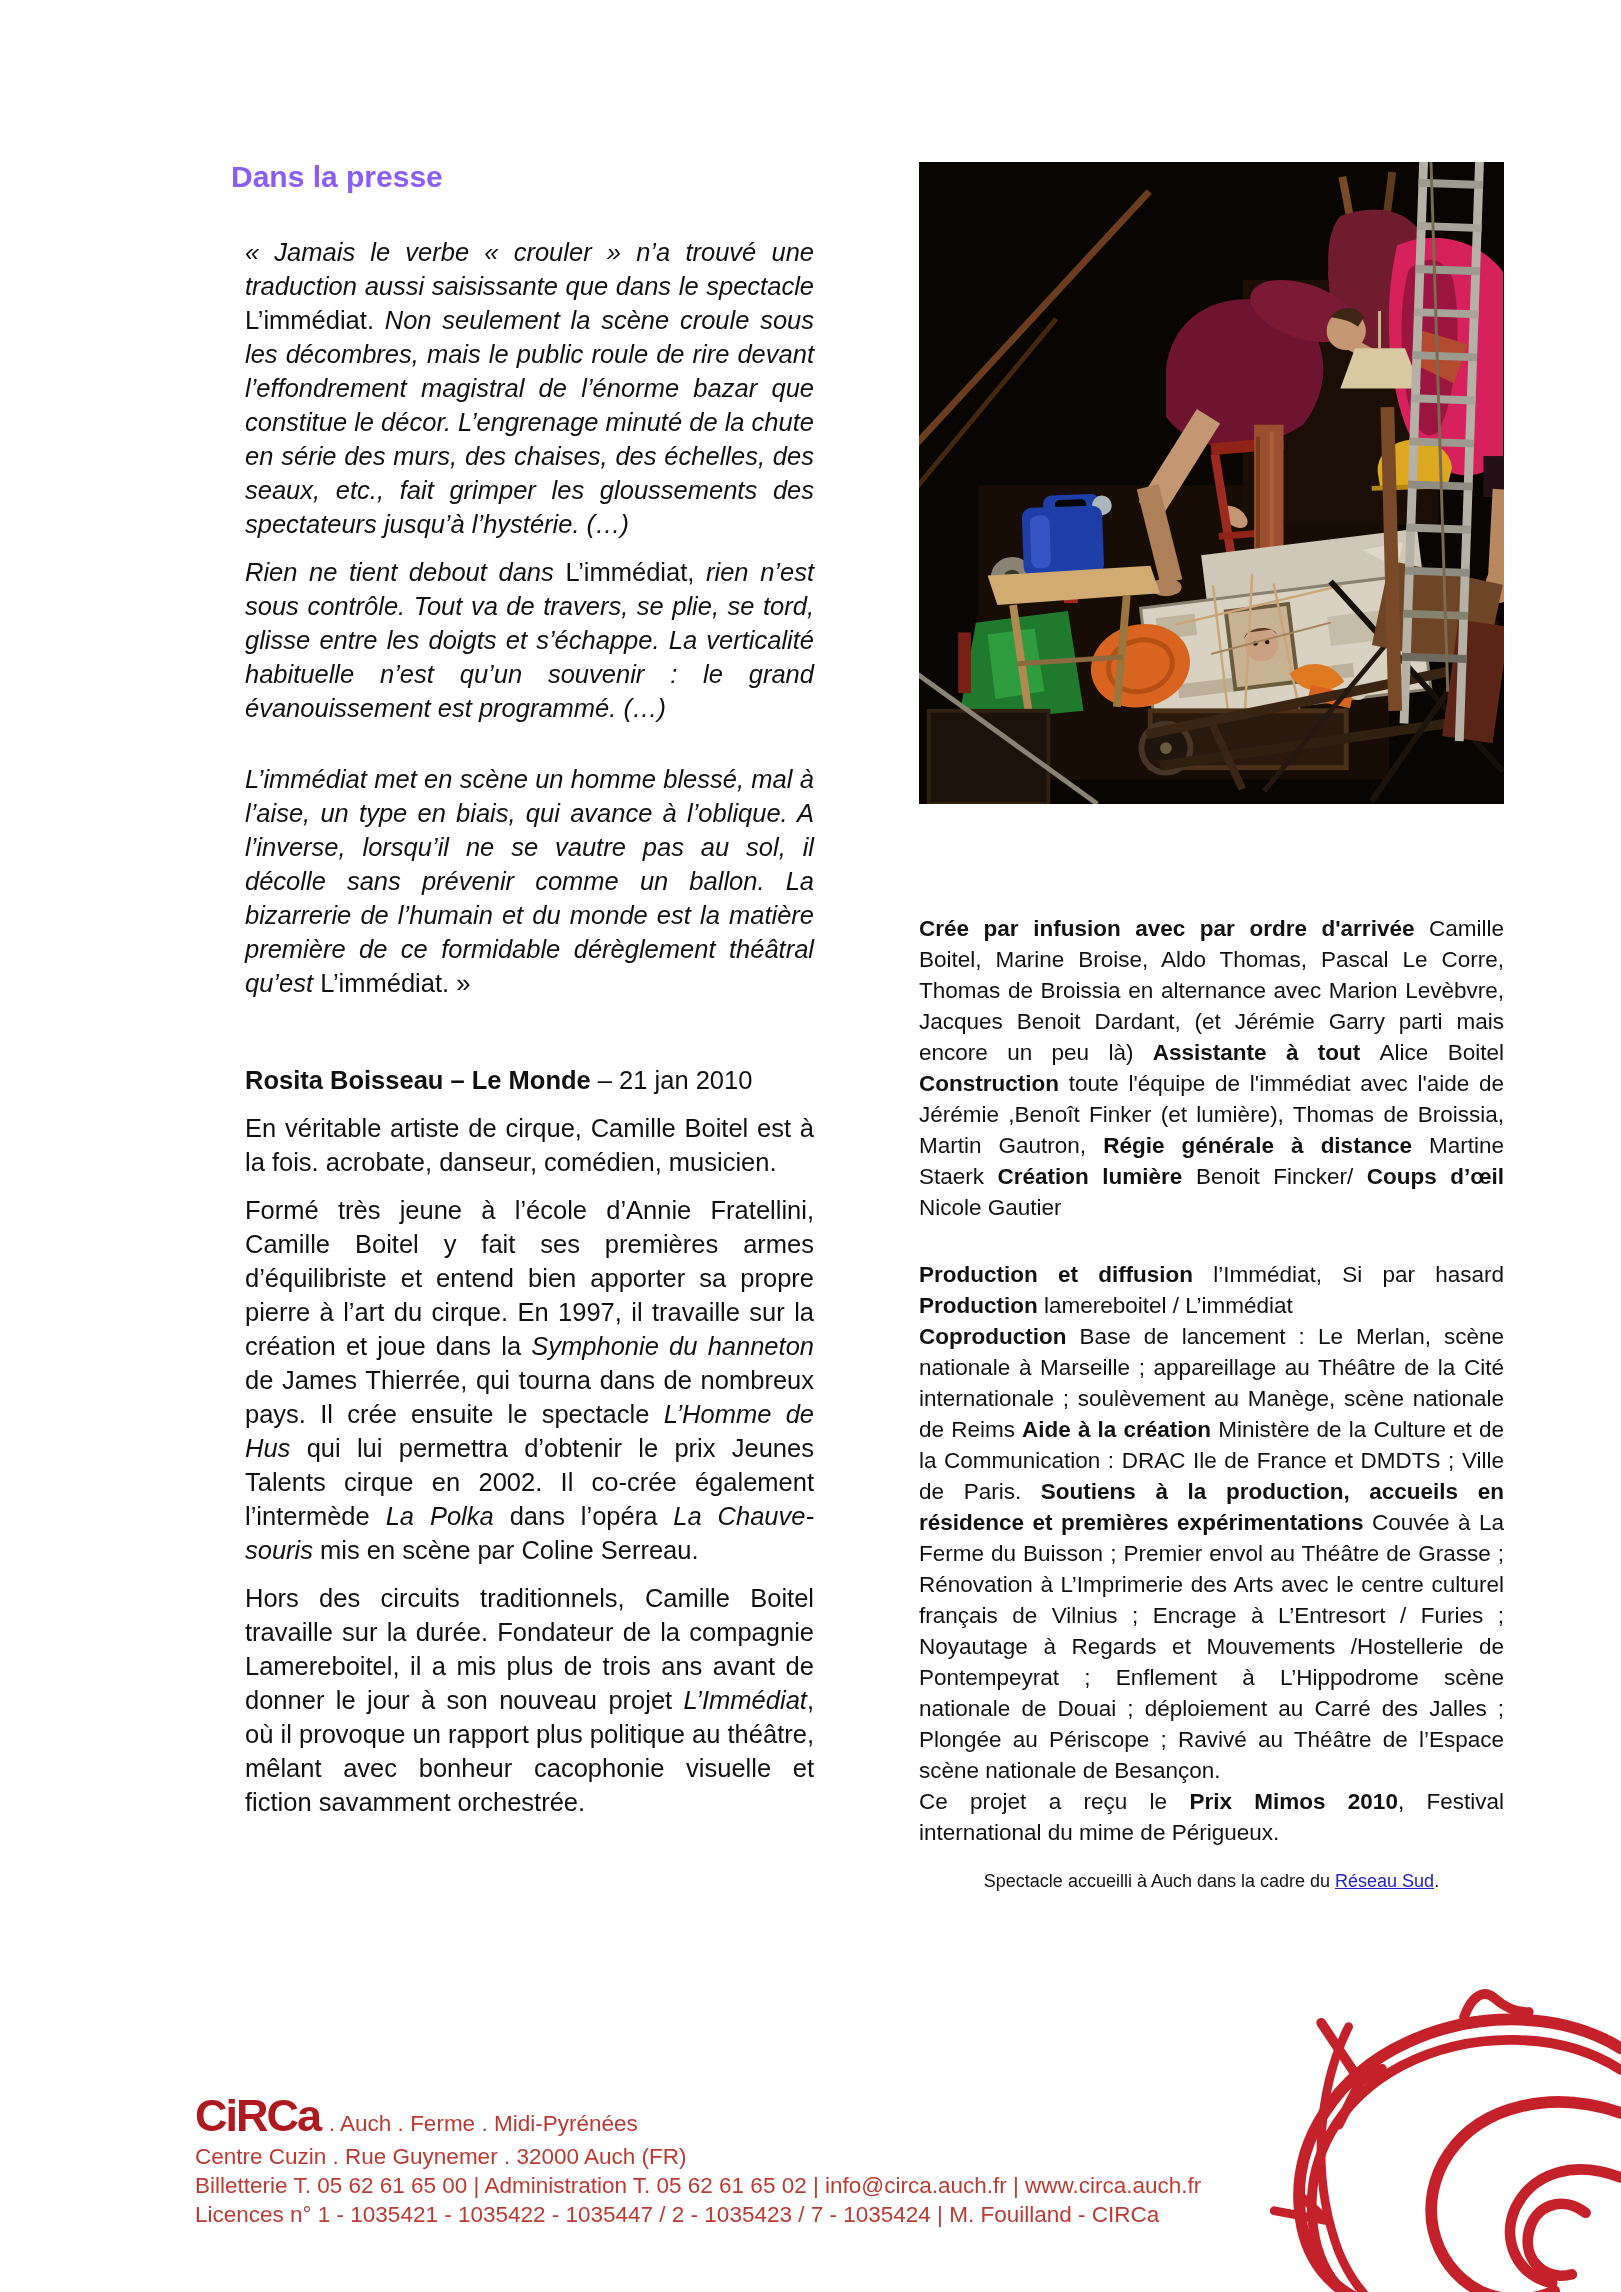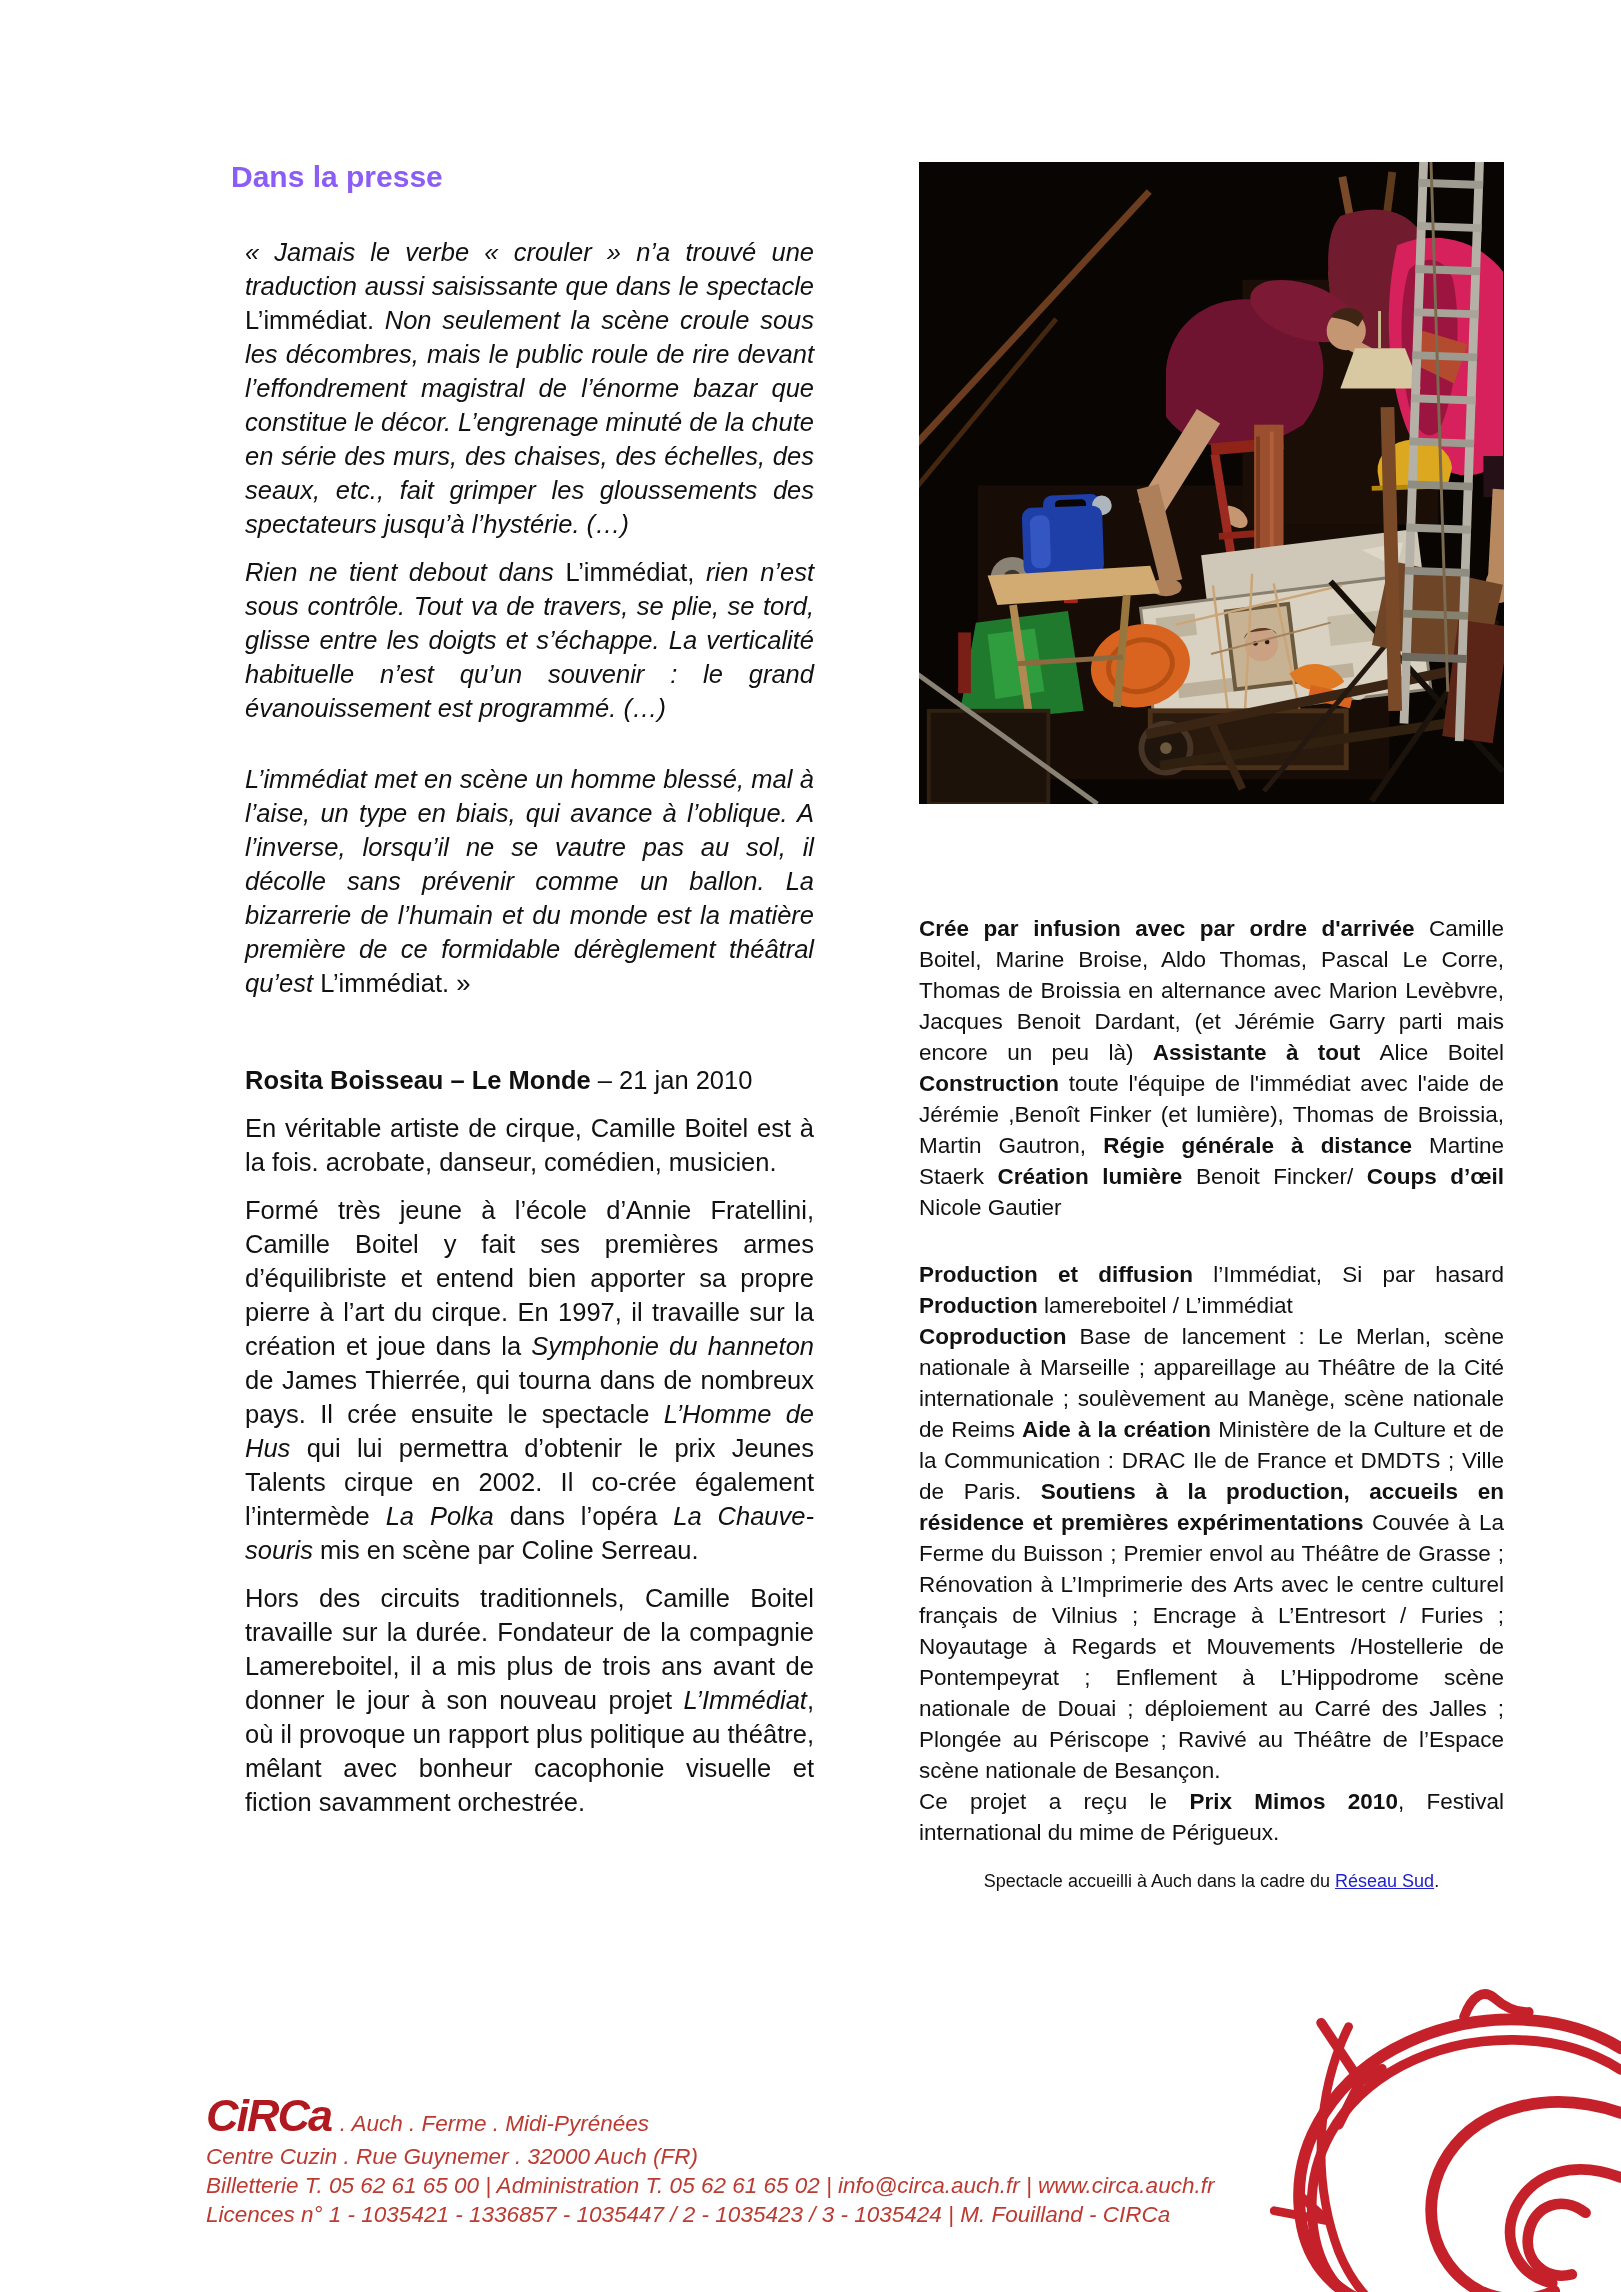--- a/index.html
+++ b/index.html
@@ -17,21 +17,21 @@
   .photo{width:585px;height:642px;margin:0;padding:0;display:block;background:#080502;}
   .credits{margin-top:109px;}
   .credits p{margin:0;font-size:22.5px;line-height:31px;text-align:justify;}
   .credits p.spaced{margin-top:36px;}
   .note{font-size:18px;line-height:31px;text-align:center;}
   
   .b{font-weight:bold;}
   .i{font-style:italic;}
   a.link{color:#2121cd;text-decoration:underline;cursor:pointer;}
   
-  .footer{position:absolute;left:206px;top:2096px;color:#bb3a31;font-size:22.5px;line-height:29px;font-style:italic;}
+  .footer{position:absolute;left:195px;top:2096px;color:#bb3a31;font-size:22.5px;line-height:29px;}
   .f1{display:flex;align-items:baseline;gap:8.8px;margin-bottom:3.9px;}
   .circa-logo{font-weight:bold;font-size:45px;letter-spacing:-2px;color:#b0191f;line-height:39px;}
   
   .spiral{position:absolute;right:0;bottom:0;width:351px;height:327px;}
 </style>
 </head>
 <body>
 
 <div class="page">
 
@@ -193,21 +193,21 @@
     <p class="note"><span>Spectacle accueilli à Auch dans la cadre du </span><a class="link">Réseau Sud</a><span>.</span></p>
   </section>
 
   <footer class="footer">
     <div class="f1">
       <span class="circa-logo">CiRCa</span>
       <span>. Auch . Ferme . Midi-Pyrénées</span>
     </div>
     <div>Centre Cuzin . Rue Guynemer . 32000 Auch (FR)</div>
     <div>Billetterie T. 05 62 61 65 00 | Administration T. 05 62 61 65 02 | info@circa.auch.fr | www.circa.auch.fr</div>
-    <div>Licences n° 1 - 1035421 - 1336857 - 1035447 / 2 - 1035423 / 3 - 1035424  |  M. Fouilland - CIRCa</div>
+    <div>Licences n° 1 - 1035421 - 1035422 - 1035447 / 2 - 1035423 / 7 - 1035424  |  M. Fouilland - CIRCa</div>
   </footer>
 
   <svg class="spiral" width="351" height="327" viewBox="0 0 358 334" xmlns="http://www.w3.org/2000/svg">
     <g fill="none" stroke="#c5212b" stroke-linecap="round" stroke-linejoin="round">
       <path d="M198,52 C206,30 218,24 228,32 C236,39 248,48 264,47" stroke-width="10"></path>
       <path d="M358,84 C300,48 214,44 140,78 C66,112 24,180 30,248 C34,300 62,332 104,346" stroke-width="12"></path>
       <path d="M358,106 C296,66 204,66 134,102 C70,136 34,198 44,268 C50,310 72,338 104,352" stroke-width="10"></path>
       <path d="M80,62 C50,122 40,212 70,292 C84,326 104,348 130,362" stroke-width="9"></path>
       <path d="M52,58 L92,118 L70,162 M92,118 L114,105" stroke-width="10"></path>
       <path d="M4,250 L58,260 L30,234" stroke-width="9"></path>

